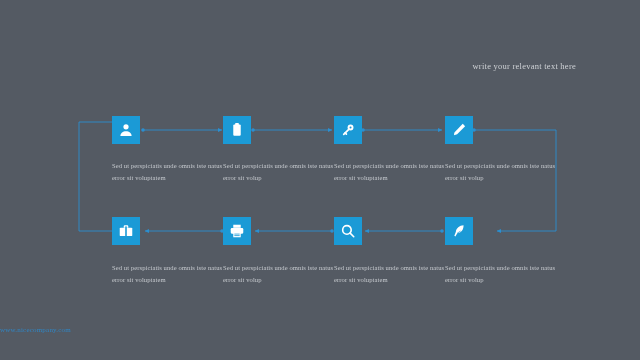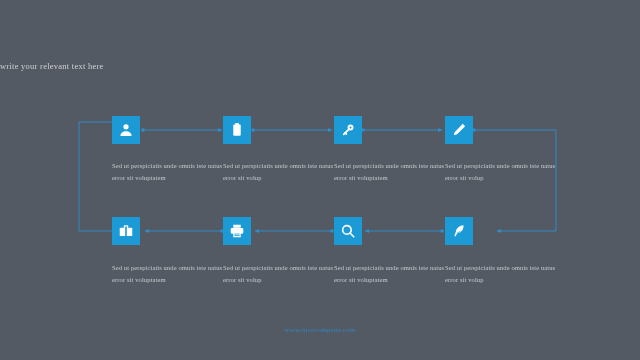--- a/index.html
+++ b/index.html
@@ -19,21 +19,21 @@
     left: 0; top: 0;
     width: 640px;
     height: 360px;
   }
   
   #header-text {
     position: absolute;
     left: 0;
     top: 61px;
     width: 576px;
-    text-align: left;
+    text-align: right;
     font-size: 8.5px;
     letter-spacing: 0.25px;
     color: #cfd2d6;
     font-family: "Liberation Serif", serif;
   }
   
   #connectors {
     position: absolute;
     left: 0; top: 0;
     width: 640px;
@@ -67,21 +67,21 @@
   }
   .row2 .node-text {
     margin-top: 17px;
   }
   
   #footer-link {
     position: absolute;
     left: 0;
     top: 326px;
     width: 640px;
-    text-align: center;
+    text-align: left;
     font-size: 7px;
     color: #2f86c5;
     letter-spacing: 0.2px;
     font-family: "Liberation Serif", serif;
   }
 </style>
 </head>
 <body>
 
 <div id="slide">

